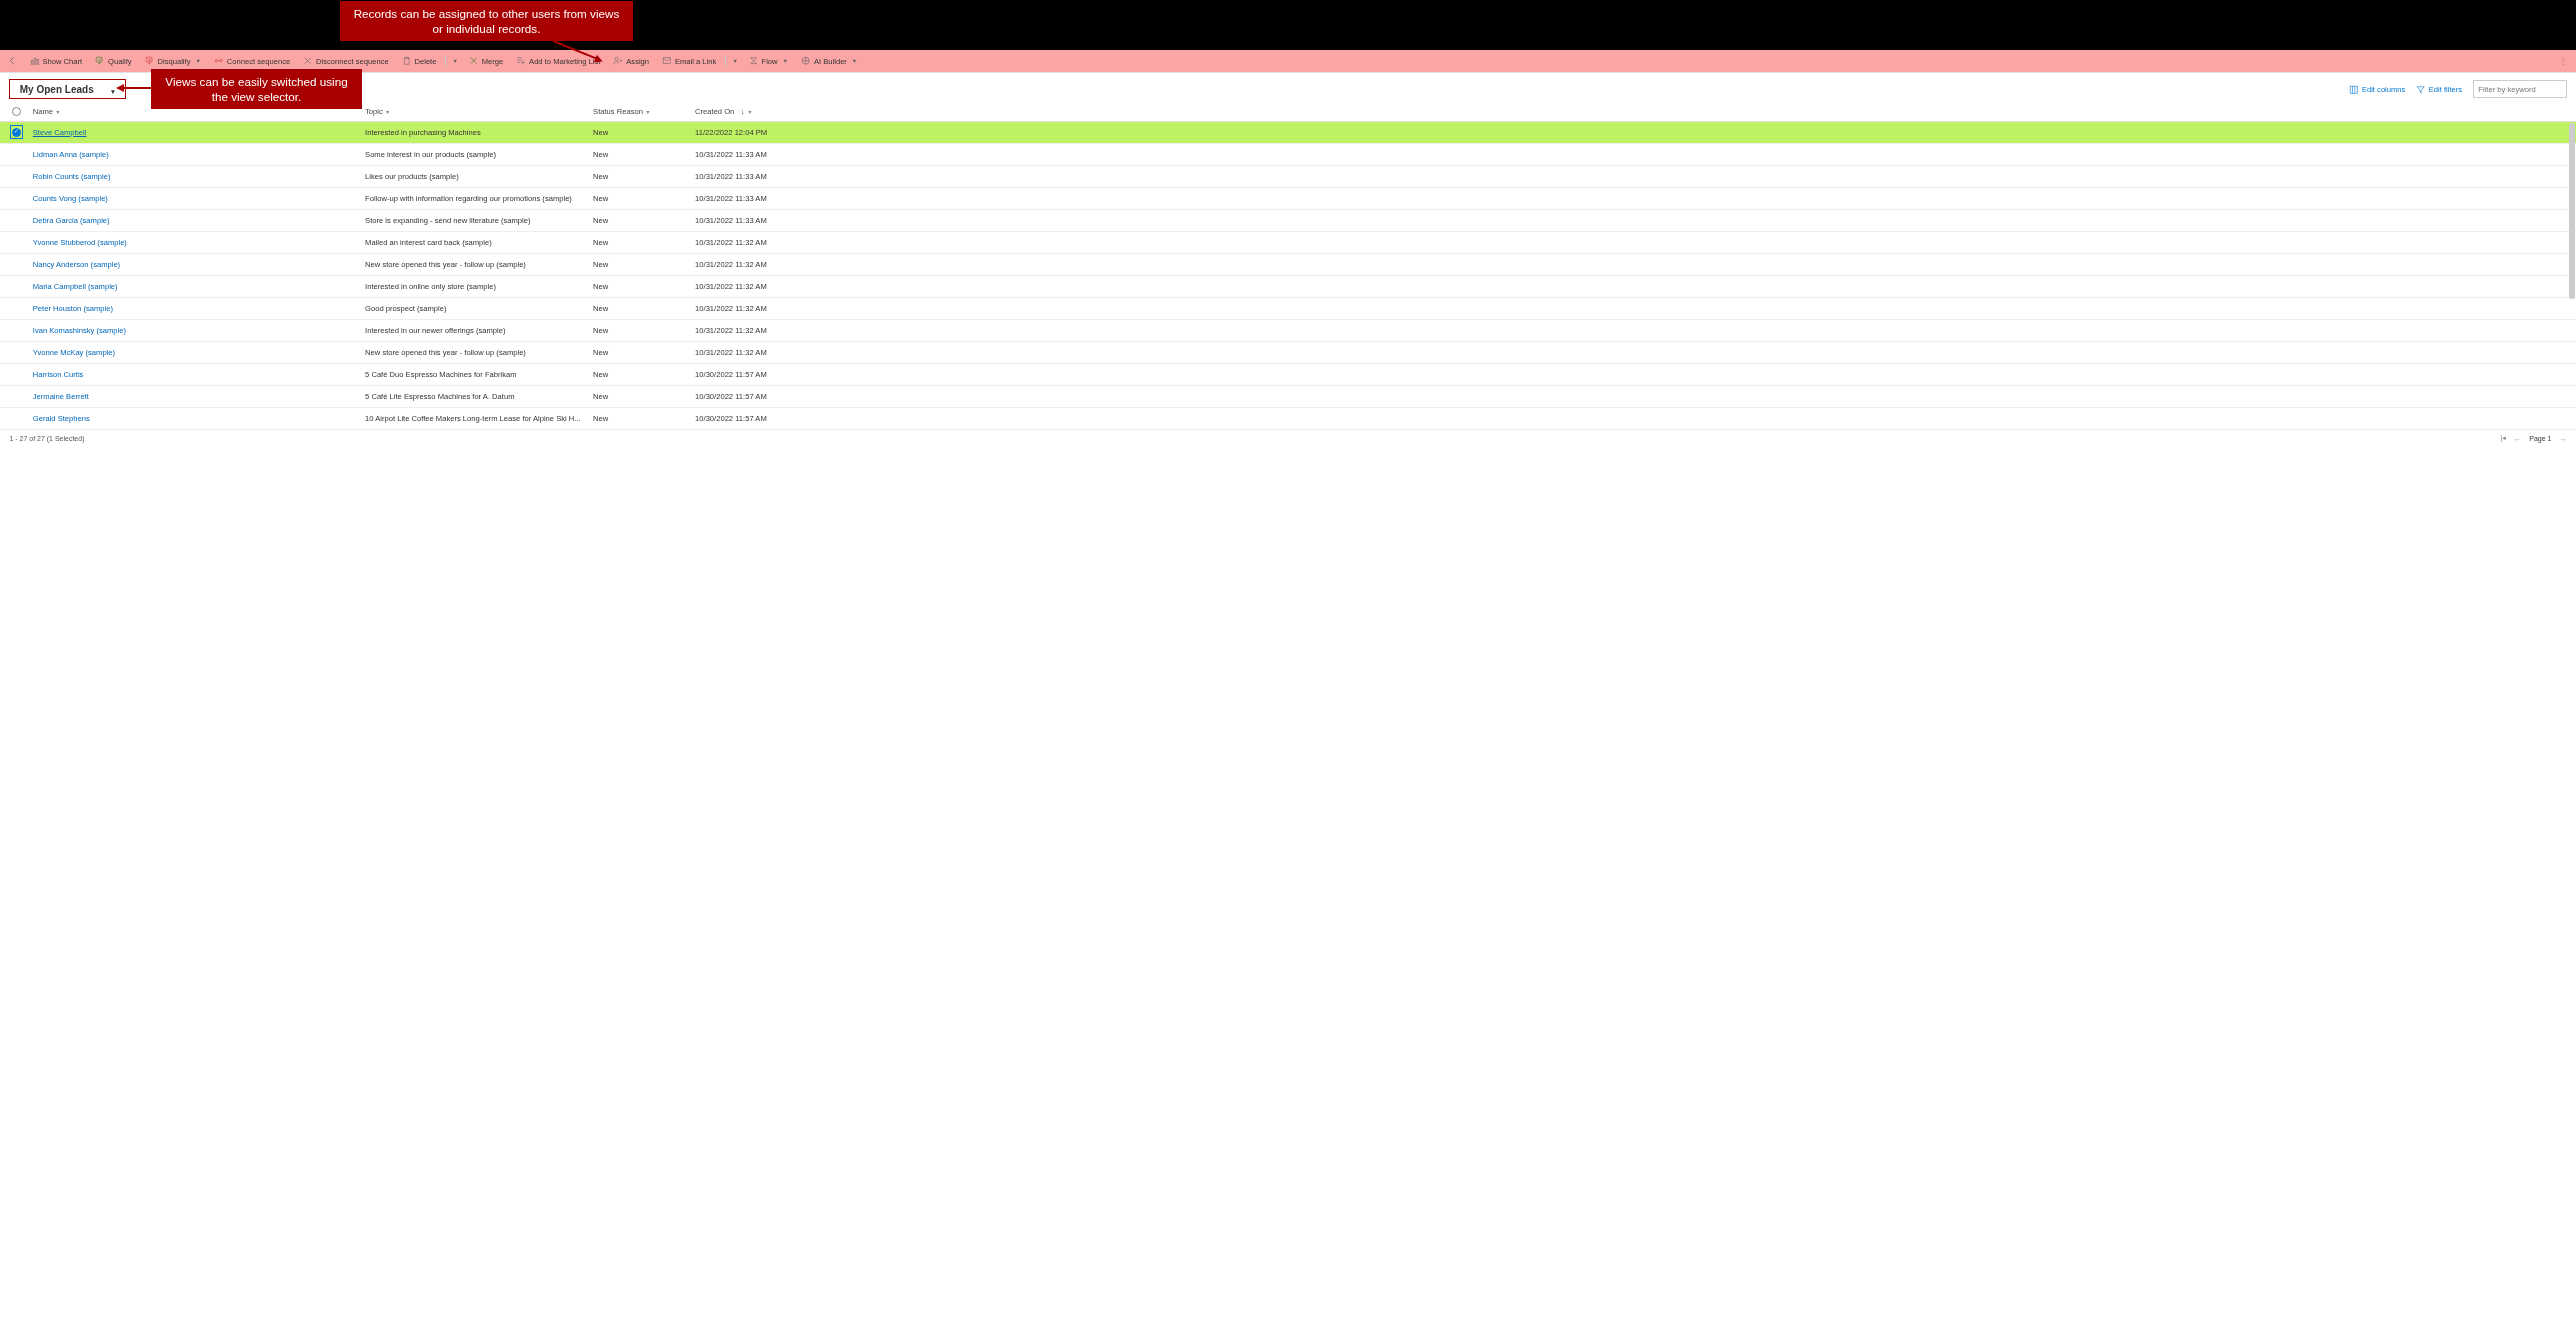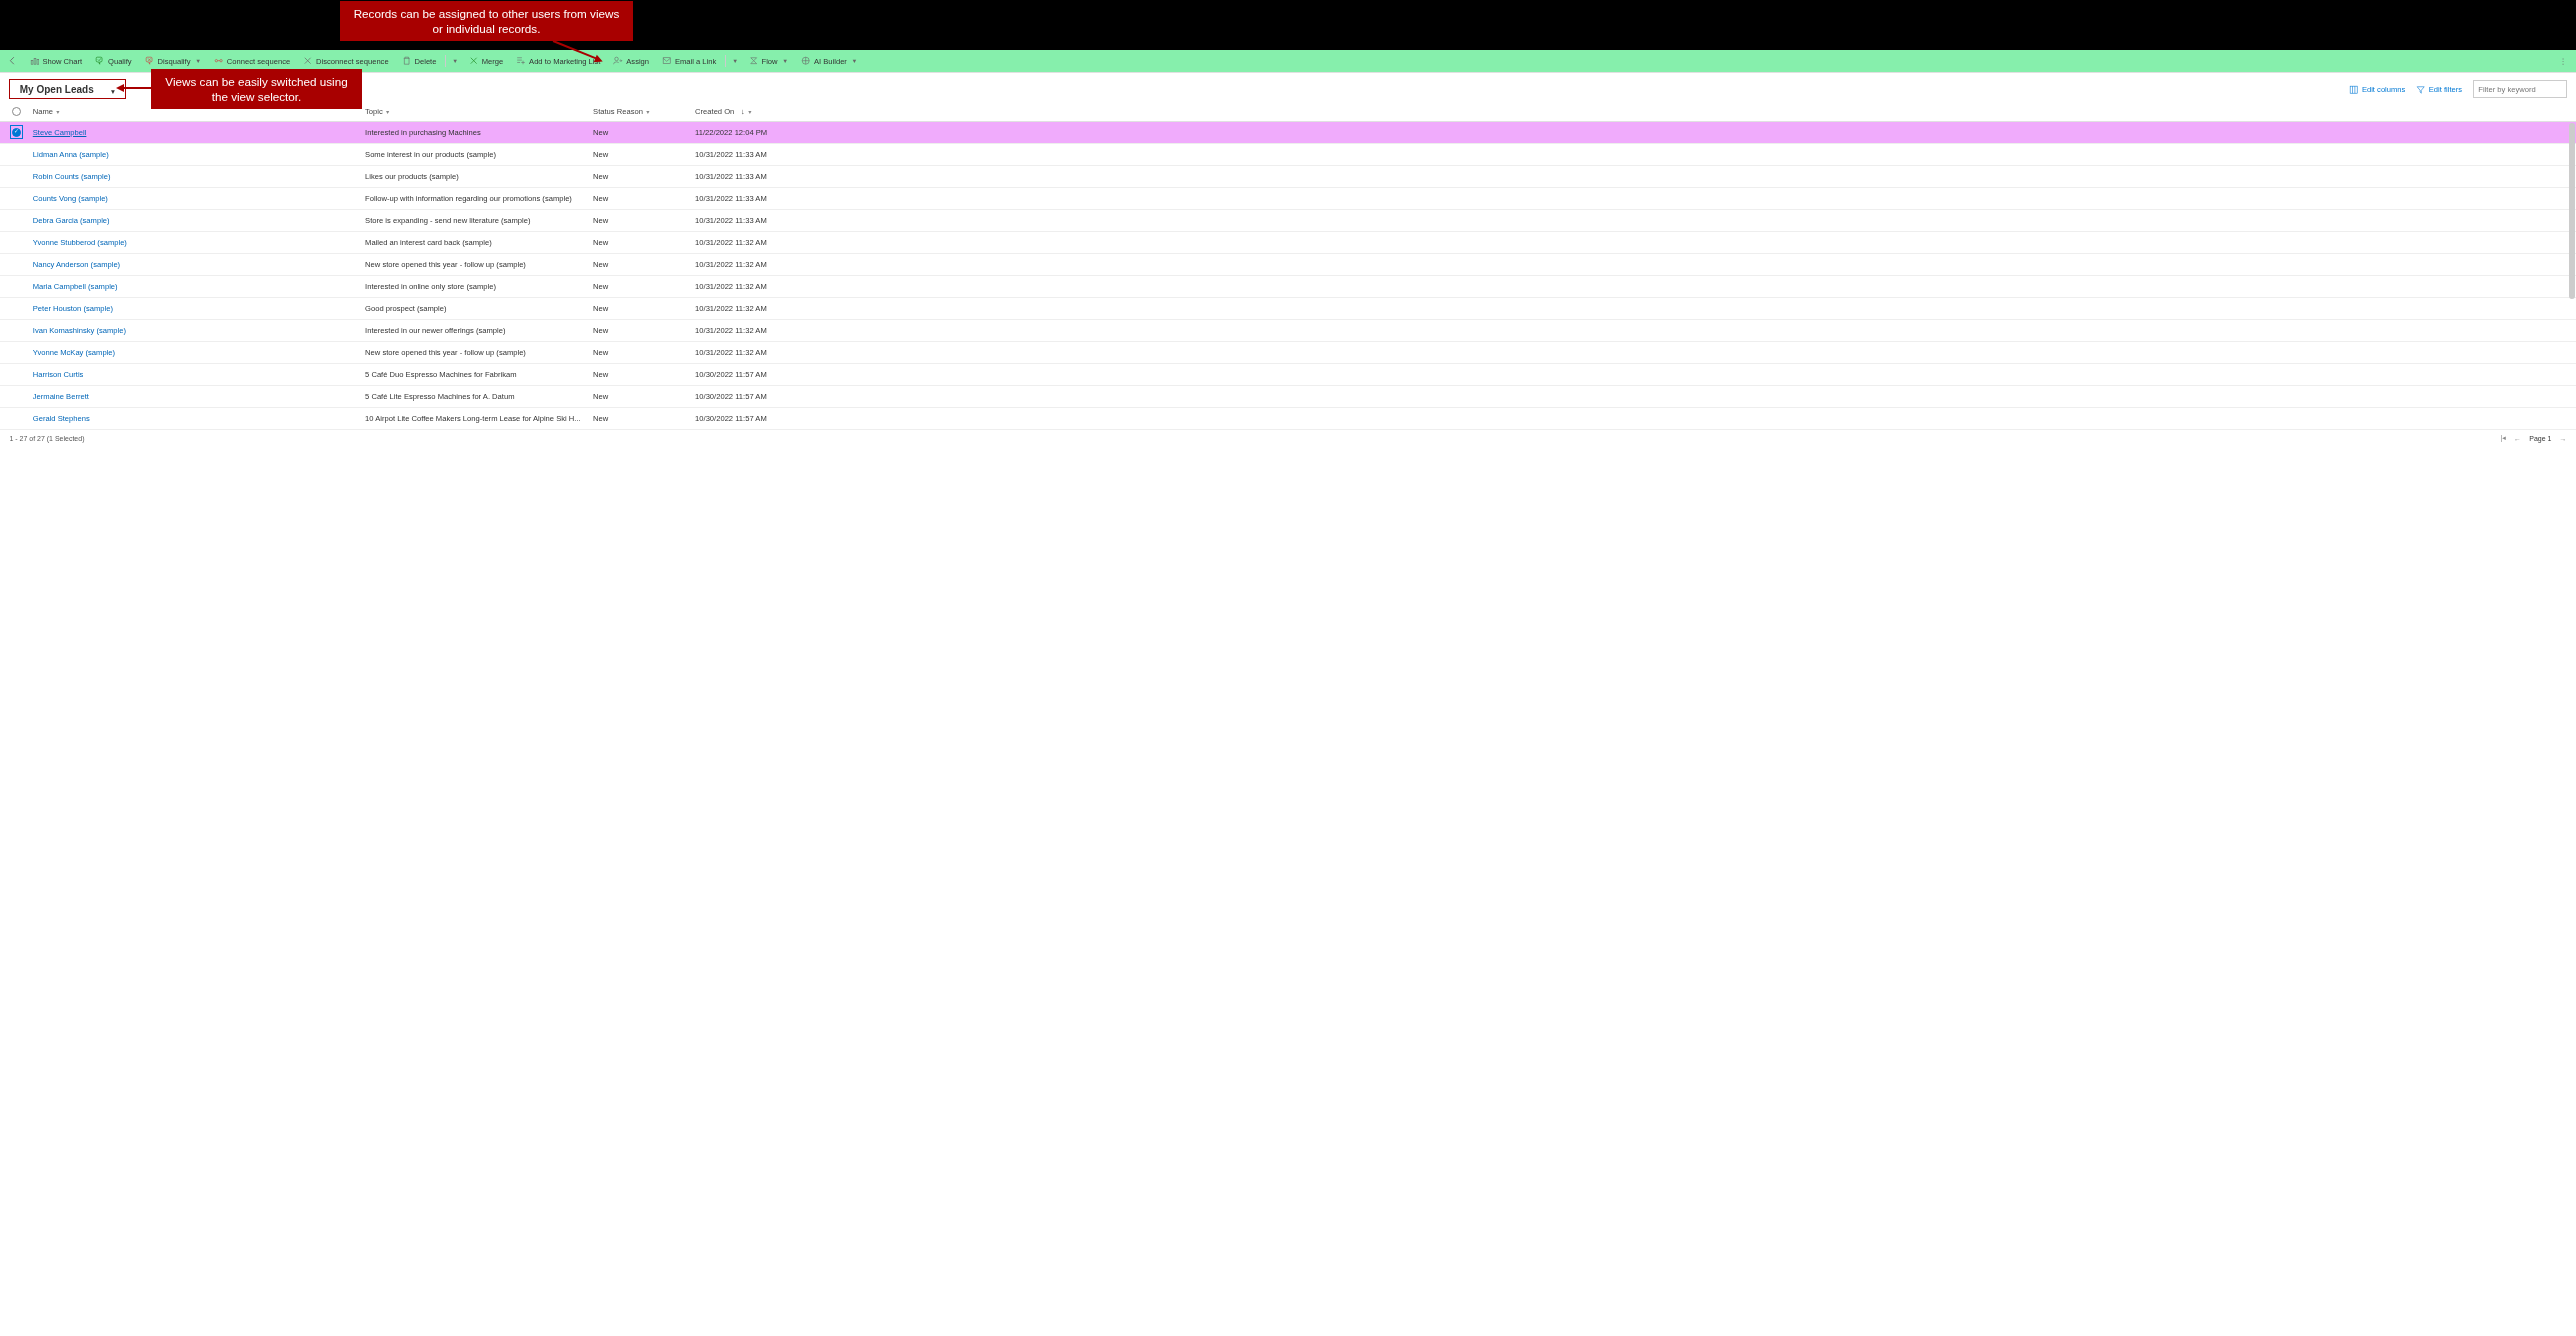--- a/index.html
+++ b/index.html
@@ -7,21 +7,21 @@
   .black-bar{background:#000;height:50px;position:relative;}
   .callout{background:#a80000;color:#fff;font-size:11.7px;padding:4.7px 13px;text-align:center;line-height:1.3;position:absolute;}
   .callout-top{top:1.2px;left:340px;width:293px;}
   .callout-mid{top:69px;left:151px;width:211px;z-index:5;}
   .red-arrow-top{position:absolute;top:40px;left:553px;width:0;height:0;z-index:6;}
   .red-arrow-top::before{content:"";position:absolute;width:47px;height:2.3px;background:#a80000;transform:rotate(22deg);transform-origin:left center;}
   .red-arrow-top::after{content:"";position:absolute;left:42px;top:16.4px;border-left:8.2px solid #a80000;border-top:4.7px solid transparent;border-bottom:4.7px solid transparent;transform:rotate(22deg);}
   .red-arrow-mid{position:absolute;top:87px;left:123px;z-index:6;}
   .red-arrow-mid::before{content:"";position:absolute;width:28px;height:2.3px;background:#a80000;}
   .red-arrow-mid::after{content:"";position:absolute;left:-7px;top:-3.5px;border-right:8.2px solid #a80000;border-top:4.7px solid transparent;border-bottom:4.7px solid transparent;}
-  .cmdbar{display:flex;align-items:center;height:23.4px;border-bottom:0.6px solid #e1e1e1;padding:0 3.5px;gap:1.2px;background:#86efac;}
+  .cmdbar{display:flex;align-items:center;height:23.4px;border-bottom:0.6px solid #e1e1e1;padding:0 3.5px;gap:1.2px;background:#fca5a5;}
   .cmd{display:flex;align-items:center;gap:3.5px;padding:0 5.9px;height:19px;font-size:7.6px;color:#333;cursor:pointer;white-space:nowrap;}
   .cmd .chev{font-size:5.9px;color:#666;margin-left:1.2px;}
   .vdiv{width:0.6px;height:11.7px;background:#ccc;margin:0 1.2px;}
   .icon{display:inline-flex;width:9.4px;height:9.4px;align-items:center;justify-content:center;color:#666;}
   .icon svg{width:9.4px;height:9.4px;}
   .back-btn{width:19px;justify-content:center;color:#555;}
   .viewbar{display:flex;align-items:center;justify-content:space-between;padding:5.9px 9.4px 3.5px 9.4px;position:relative;}
   .view-selector{border:1.8px solid #a80000;padding:3.5px 9.4px;font-size:10px;font-weight:600;display:flex;align-items:flex-end;gap:16px;cursor:pointer;}
   .view-tools{display:flex;align-items:center;gap:10.5px;}
   .tool{display:flex;align-items:center;gap:3.5px;color:#0078d4;font-size:7.6px;cursor:pointer;}
@@ -29,21 +29,21 @@
   .grid-head{display:flex;align-items:center;height:19px;border-bottom:0.6px solid #e1e1e1;padding:0 4.7px;font-size:7.6px;color:#444;}
   .col-check{width:23.4px;display:flex;justify-content:center;}
   .col-name{width:337px;padding-left:4.7px;}
   .col-topic{width:228px;}
   .col-status{width:102px;}
   .col-created{flex:1;}
   .hdr{display:flex;align-items:center;gap:2.3px;cursor:pointer;}
   .hdr .chev{font-size:5.3px;color:#888;}
   .rows{}
   .row{display:flex;align-items:center;height:22px;border-bottom:0.6px solid #eee;padding:0 4.7px;font-size:7.6px;}
-  .row.sel{background:#f0abfc;}
+  .row.sel{background:#bef264;}
   .row .col-check .circle{width:9.4px;height:9.4px;border:0.6px solid #888;border-radius:50%;display:inline-block;}
   .row.sel .col-check .circle{background:#0078d4;border-color:#0078d4;position:relative;}
   .row.sel .col-check .circle::after{content:"✓";color:#fff;font-size:5.9px;position:absolute;left:1.2px;top:-0.6px;}
   .sel-box{border:1.2px solid #0078d4;padding:1.2px;display:inline-flex;}
   .link{color:#0066b8;cursor:pointer;}
   .row.sel .link{text-decoration:underline;}
   .footer{display:flex;justify-content:space-between;align-items:center;padding:4.7px 9.4px;font-size:7px;color:#555;}
   .pager{display:flex;align-items:center;gap:8.2px;color:#888;}
   .pager .pg{color:#333;}
   .scroll-track{position:fixed;right:1.2px;top:123px;width:5.9px;height:176px;background:#ccc;border-radius:2.9px;}

